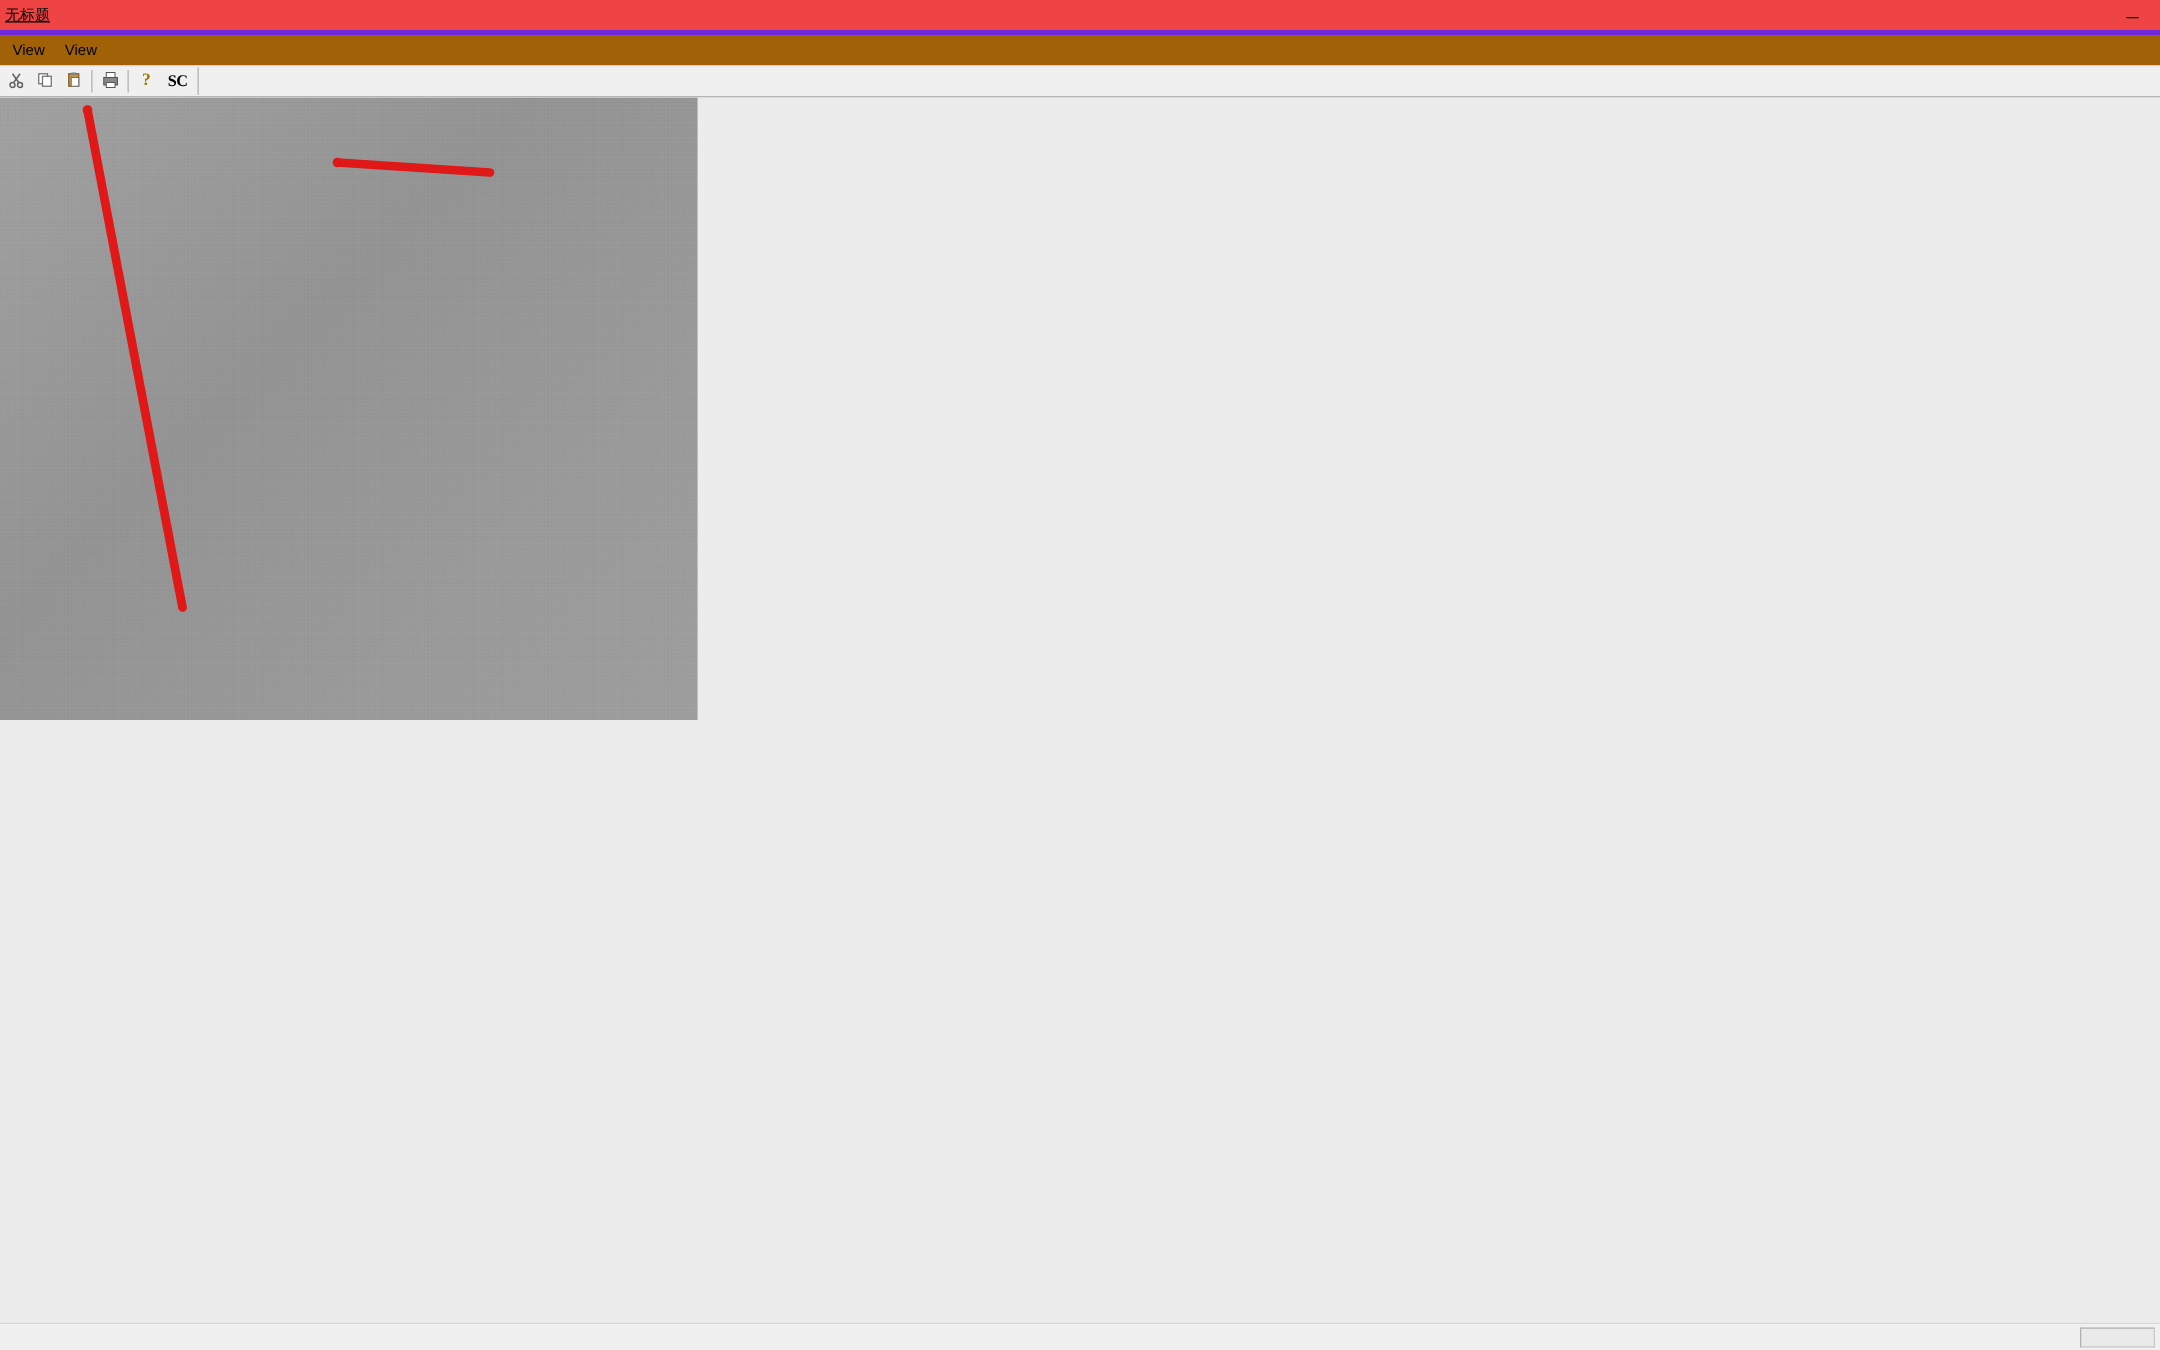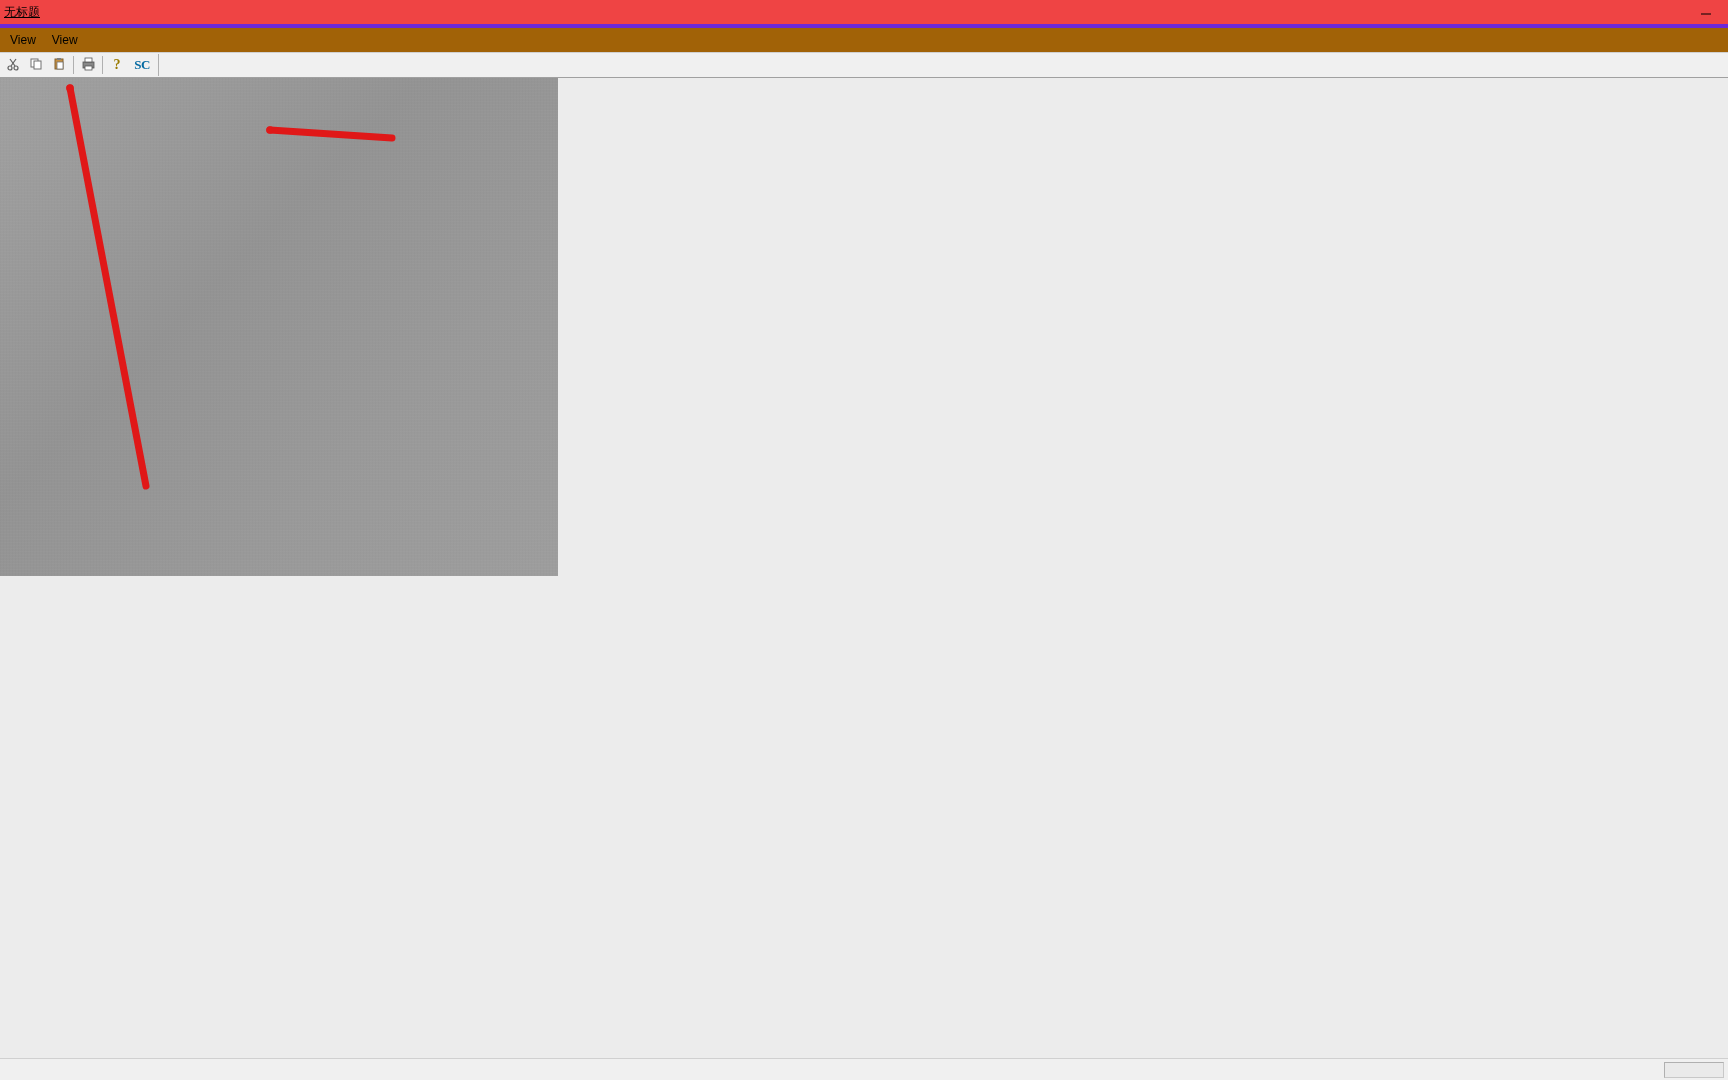--- a/index.html
+++ b/index.html
@@ -139,21 +139,21 @@
       border-left-color: #b0b0b0;
       height: 16px;
       width: 60px;
       margin-left: 2px;
       background: #eaeaea;
     }
     .sc-label {
       font-family: "Times New Roman", serif;
       font-weight: bold;
       font-size: 13px;
-      color: #0369a1;
+      color: #000000;
       letter-spacing: -0.5px;
     }
     .qmark {
       font-family: "Times New Roman", serif;
       font-weight: bold;
       font-size: 14px;
       color: #9a7a00;
     }
   </style>
 </head>

